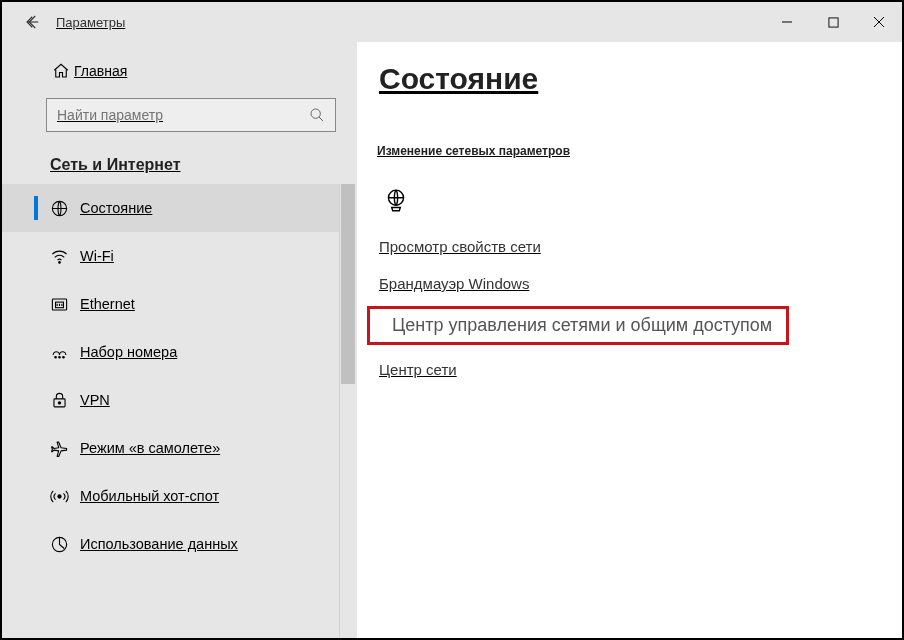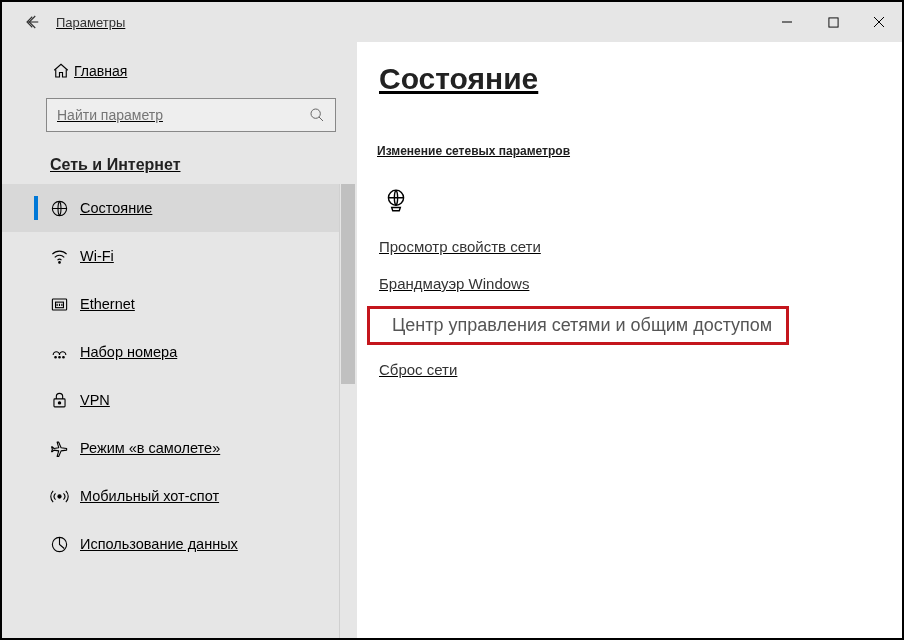--- a/index.html
+++ b/index.html
@@ -216,17 +216,17 @@
         </div>
       </div>
 
 
 
       <div class="link-row">Просмотр свойств сети</div>
       <div class="link-row">Брандмауэр Windows</div>
       <div>
         <span class="highlight-link">Центр управления сетями и общим доступом</span>
       </div>
-      <div class="link-row">Сброс сети</div>
+      <div class="link-row">Центр сети</div>
     </div>
   </div>
 
 </div>
 
 </body></html>

